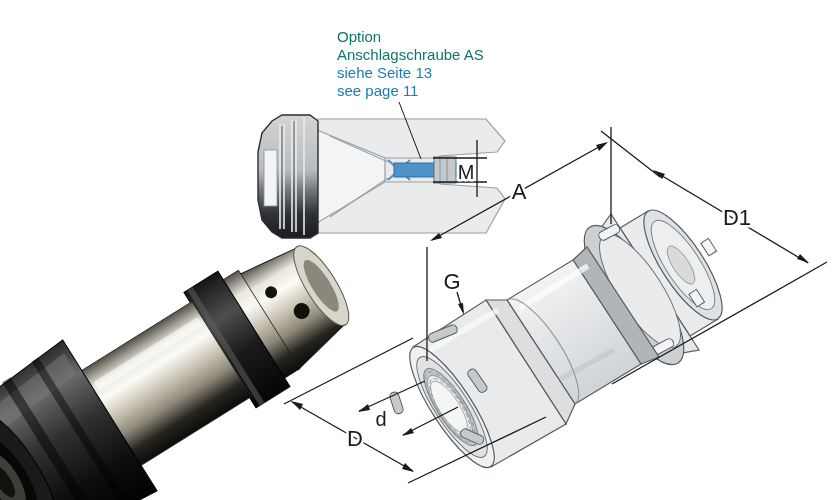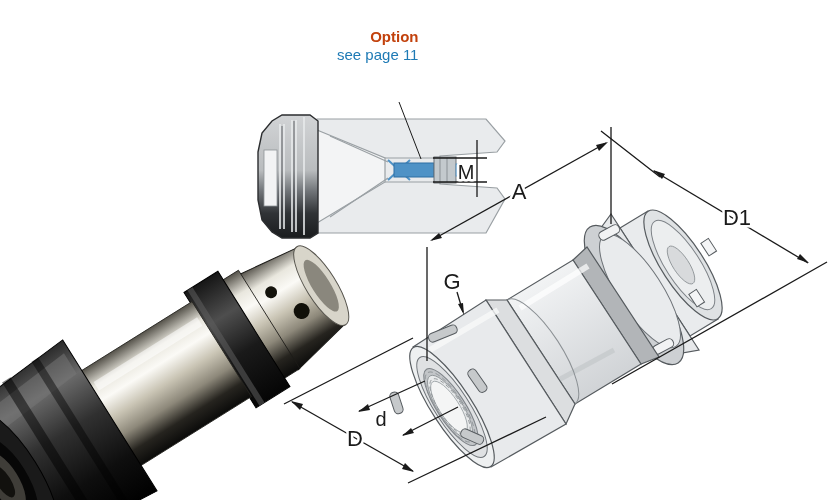--- a/index.html
+++ b/index.html
@@ -1,19 +1,19 @@
 <!DOCTYPE html>
 <html><head>
 <meta charset="utf-8">
 <style>
   html,body{margin:0;padding:0;background:#ffffff;}
   #stage{position:relative;width:836px;height:500px;background:#ffffff;overflow:hidden;
          font-family:"Liberation Sans",sans-serif;}
   #callout{position:absolute;left:337px;top:28px;font-size:15px;line-height:18px;}
-  #callout .green{color:#c2410c;font-weight:bold;text-align:right;}
+  #callout .green{color:#0f766e;font-weight:normal;}
   #callout .blue{color:#1E7AB5;font-weight:normal;}
   svg{position:absolute;left:0;top:0;}
   .dim{stroke:#1a1a1a;stroke-width:1.3;fill:none;}
   .thin{stroke:#1a1a1a;stroke-width:1;fill:none;}
   .arrow{fill:#1a1a1a;stroke:none;}
   .lbl{font-family:"Liberation Sans",sans-serif;font-size:22px;fill:#1a1a1a;
        paint-order:stroke;stroke:#ffffff;stroke-width:5px;stroke-linejoin:round;}
   .lblS{font-size:20px;}
   .cad{stroke:#565b5f;stroke-width:1.2;}
   .sec{stroke:#9aa0a4;stroke-width:1.2;}
@@ -178,16 +178,18 @@
     <path class="dim" d="M284,404 L413,338 M408,483 L546,417"></path>
     <path class="dim" d="M292,402 L413,471"></path>
     <polygon class="arrow" points="291,401 300,410 303,404"></polygon>
     <polygon class="arrow" points="414,472 402,469 405,463"></polygon>
     <text class="lbl" x="355" y="446" text-anchor="middle">D</text>
   </g>
 </svg>
 
   <div id="callout">
     <div class="green">Option</div>
+    <div class="green">Anschlagschraube AS</div>
+    <div class="blue">siehe Seite 13</div>
     <div class="blue">see page 11</div>
   </div>
 
 </div>
 
 </body></html>

